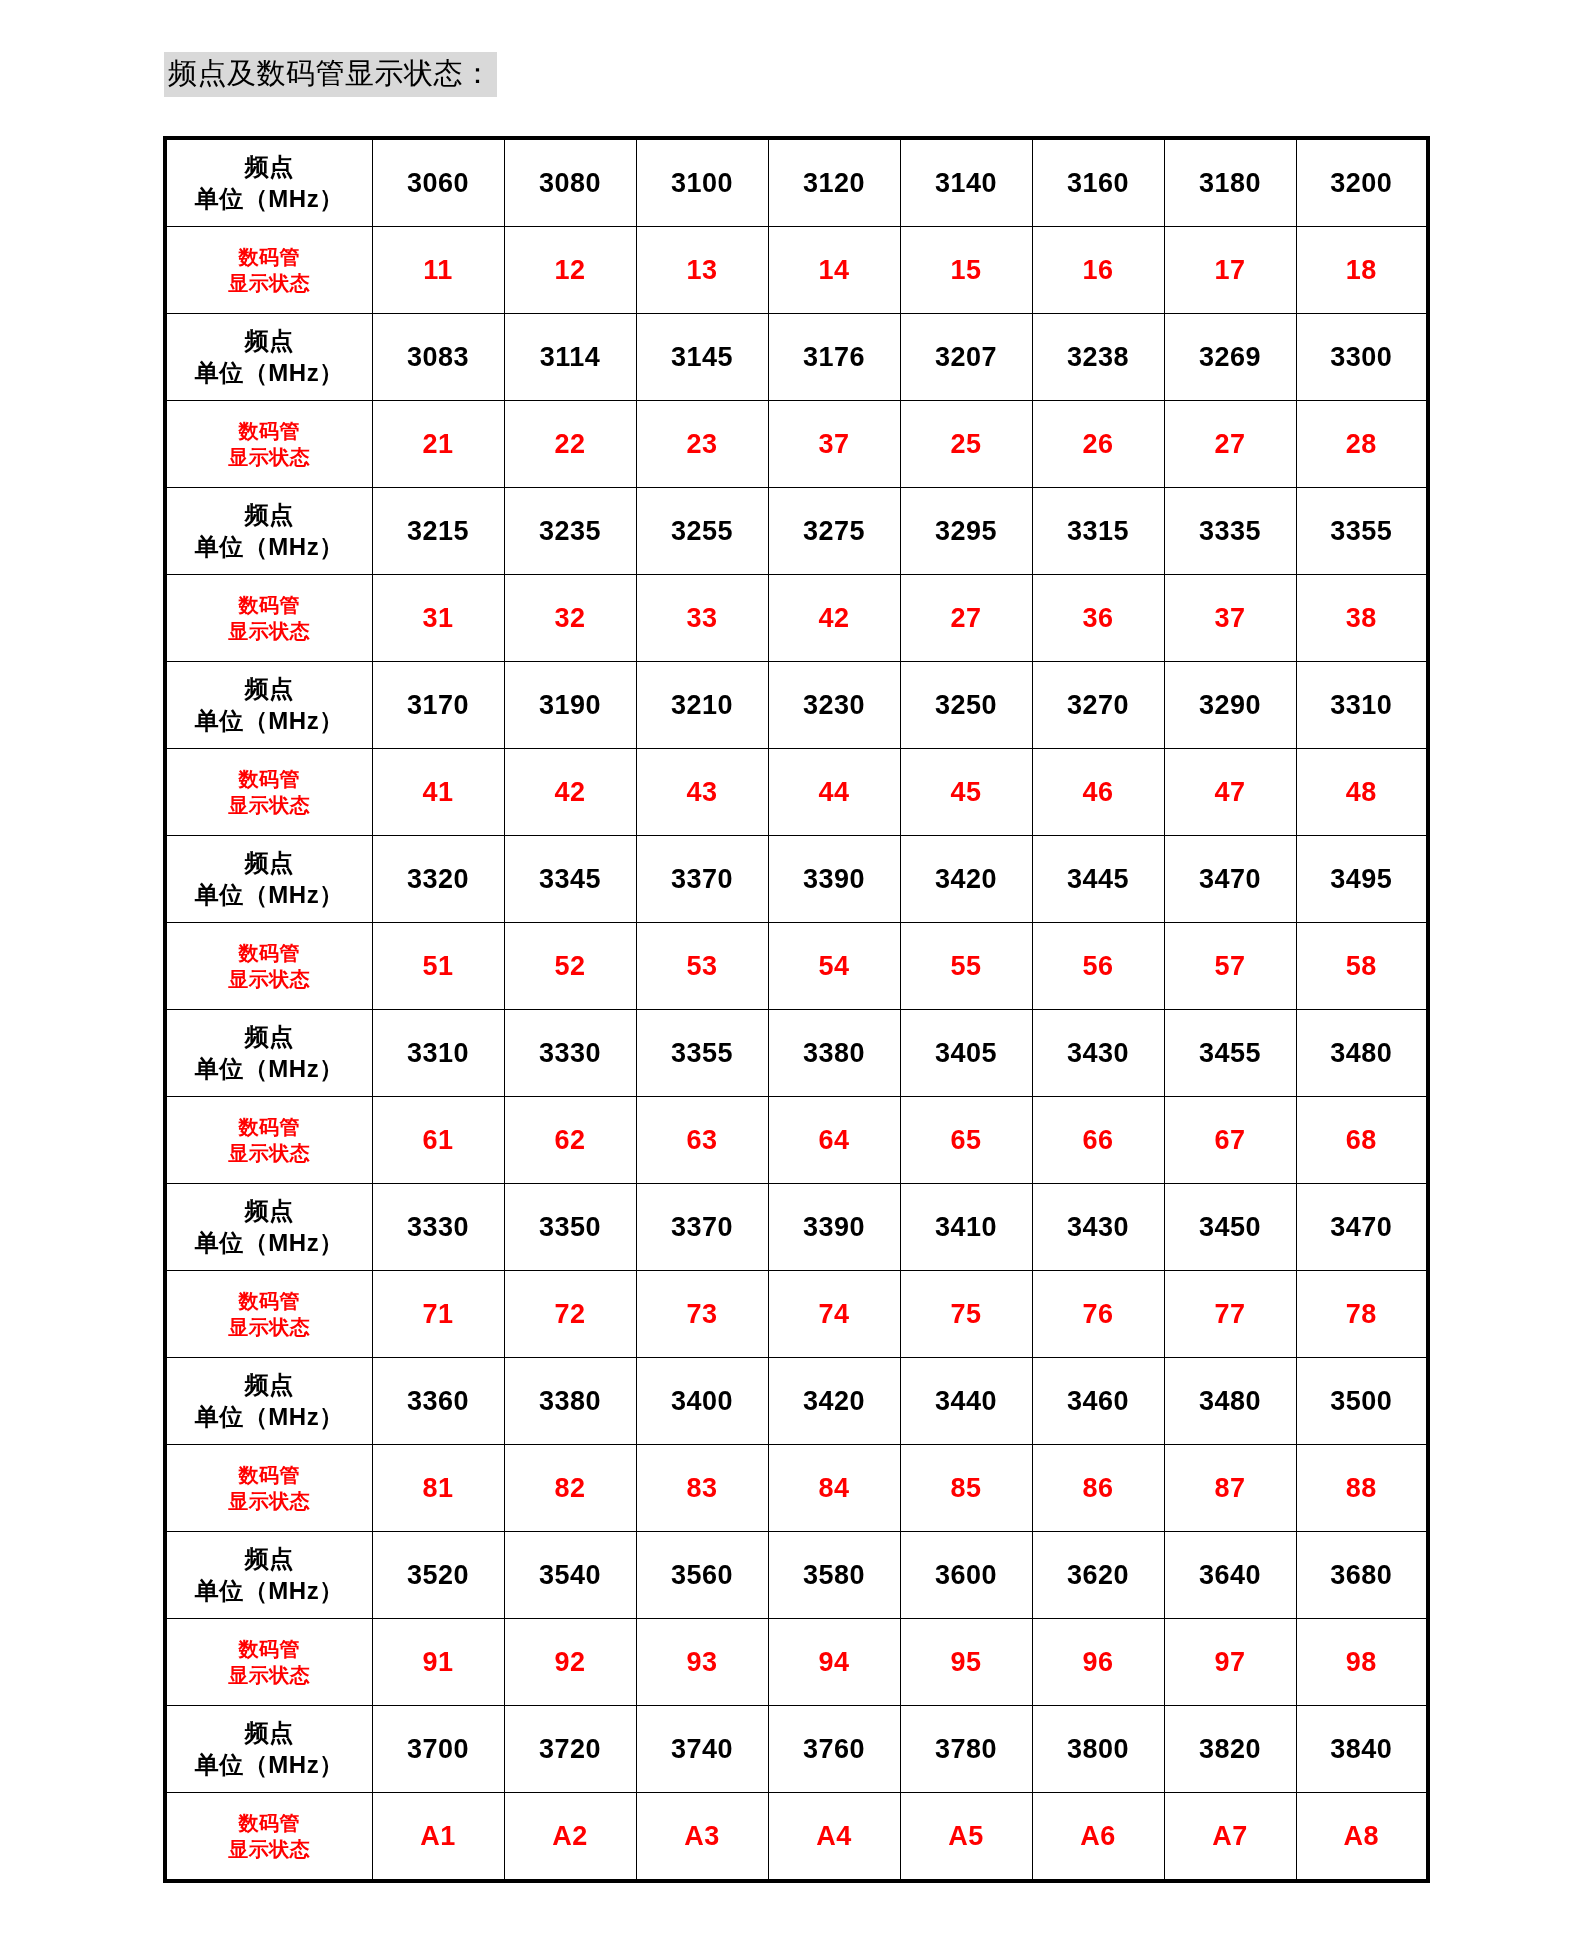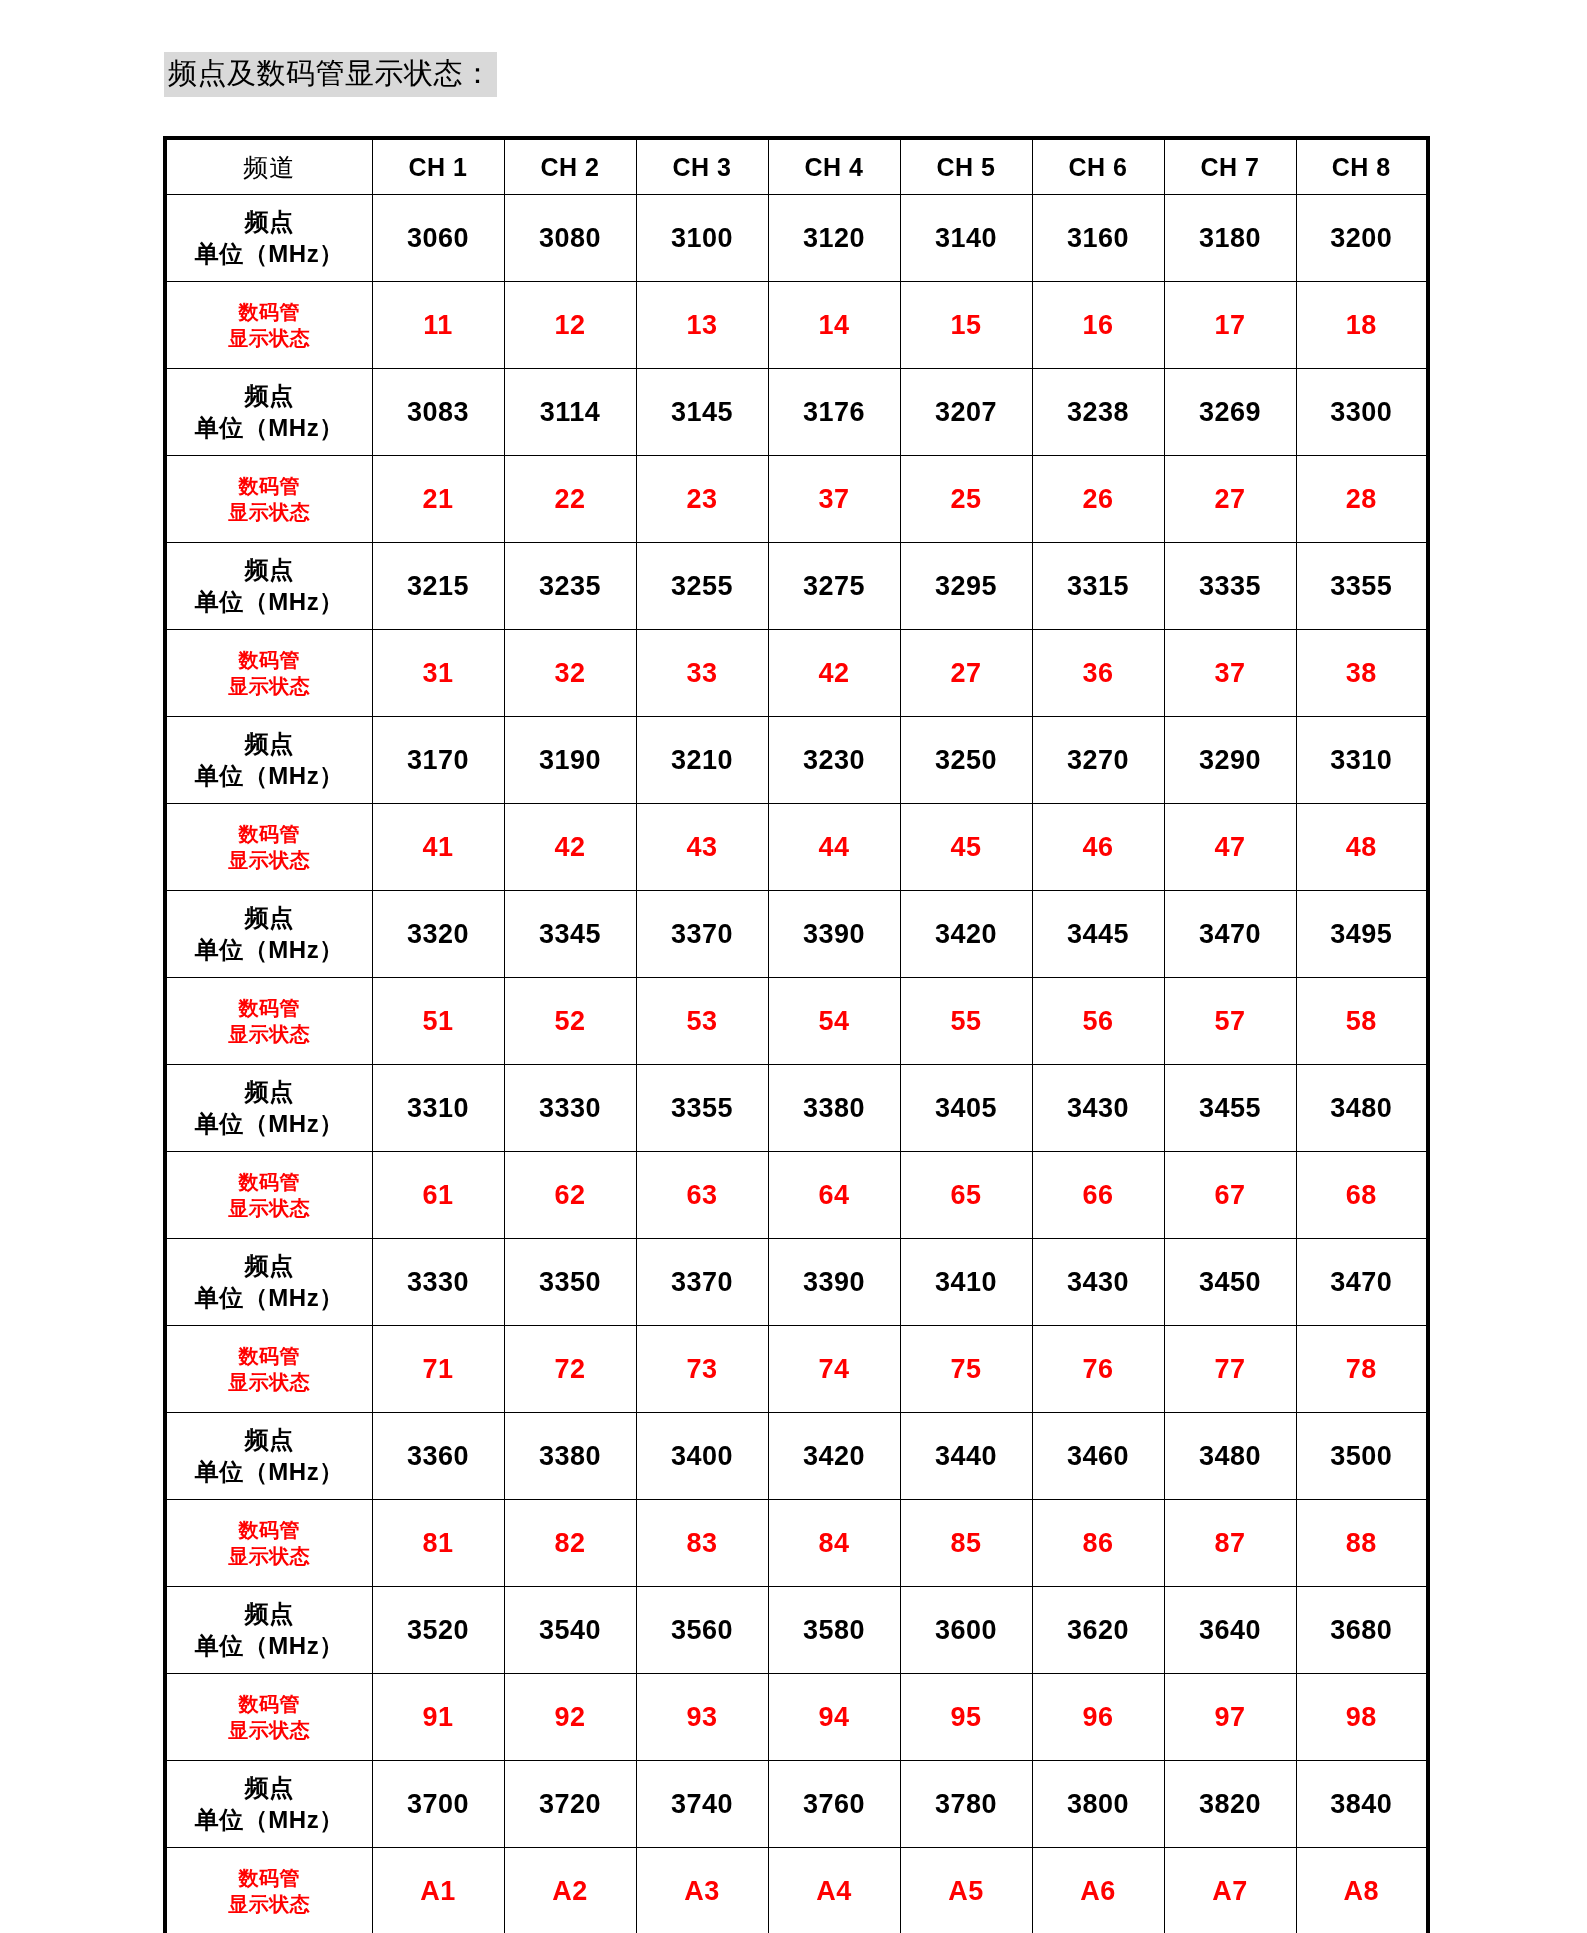--- a/index.html
+++ b/index.html
@@ -125,31 +125,20 @@
         <col class="data-col">
           <col class="data-col">
           <col class="data-col">
           <col class="data-col">
         <col class="data-col">
           <col class="data-col">
           <col class="data-col">
           <col class="data-col">
       </colgroup>
       <tbody id="table-body">
-          <tr class="header-row">
-            <td><span class="hdr-label">频道</span></td>
-            <td><span class="hdr-ch">CH 1</span></td>
-            <td><span class="hdr-ch">CH 2</span></td>
-            <td><span class="hdr-ch">CH 3</span></td>
-            <td><span class="hdr-ch">CH 4</span></td>
-            <td><span class="hdr-ch">CH 5</span></td>
-            <td><span class="hdr-ch">CH 6</span></td>
-            <td><span class="hdr-ch">CH 7</span></td>
-            <td><span class="hdr-ch">CH 8</span></td>
-          </tr>
           <tr class="freq-row">
             <td><span class="freq-label"><span class="l1">频点</span><span class="l2">单位（MHz）</span></span></td>
             <td><span class="freq-val">3060</span></td>
             <td><span class="freq-val">3080</span></td>
             <td><span class="freq-val">3100</span></td>
             <td><span class="freq-val">3120</span></td>
             <td><span class="freq-val">3140</span></td>
             <td><span class="freq-val">3160</span></td>
             <td><span class="freq-val">3180</span></td>
             <td><span class="freq-val">3200</span></td>

